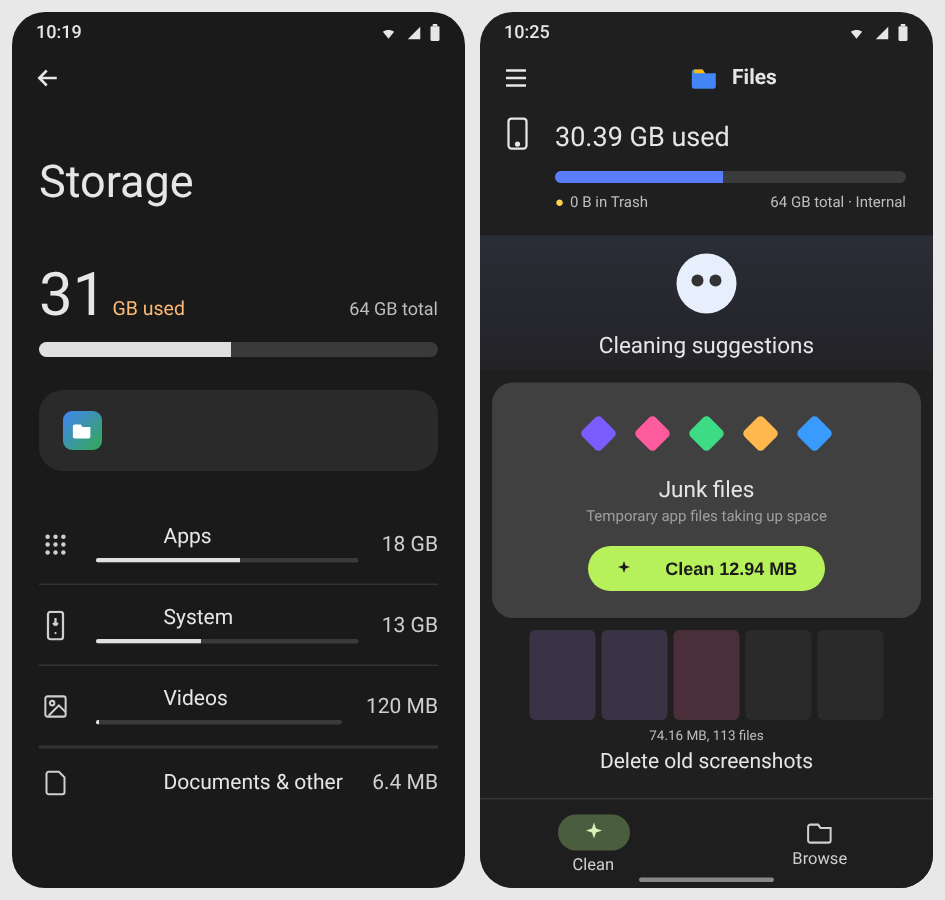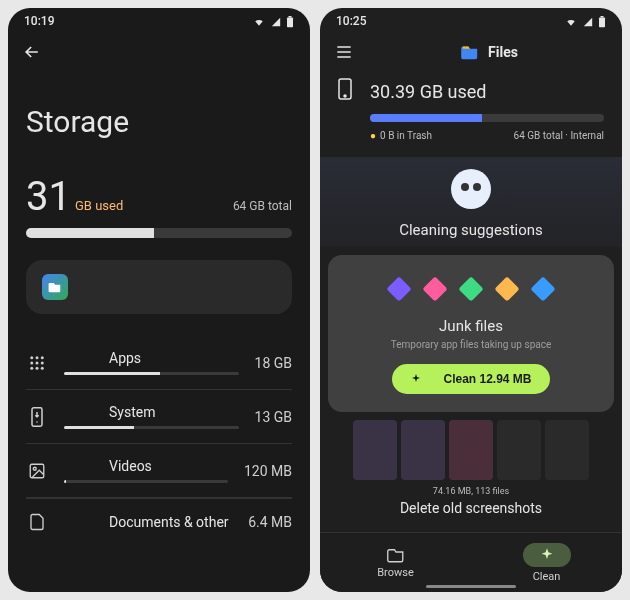--- a/index.html
+++ b/index.html
@@ -317,29 +317,29 @@
         <div></div>
         <div style="background:#4a2f3a"></div>
         <div style="background:#2a2a2a"></div>
         <div style="background:#2a2a2a"></div>
     </div>
     <div class="ss-meta">74.16 MB, 113 files</div>
     <div class="ss-title">Delete old screenshots</div>
   </div>
 
   <div class="bottom-nav">
-    <div class="nav-item">
-      <svg width="18" height="16" viewBox="0 0 24 20" fill="none" stroke="#cfcfcf" stroke-width="1.8">
-          <path d="M3 3h7l2 3h9v11a2 2 0 01-2 2H3a2 2 0 01-2-2V5a2 2 0 012-2z"></path>
-        </svg>
-      <span>Browse</span>
-    </div>
     <div class="nav-item active">
       <span class="pill">
           <svg width="16" height="16" viewBox="0 0 24 24" fill="#d8f5b8">
             <path d="M12 2l2 6 6 2-6 2-2 6-2-6-6-2 6-2z"></path>
           </svg>
         </span>
       <span>Clean</span>
     </div>
+    <div class="nav-item">
+      <svg width="18" height="16" viewBox="0 0 24 20" fill="none" stroke="#cfcfcf" stroke-width="1.8">
+          <path d="M3 3h7l2 3h9v11a2 2 0 01-2 2H3a2 2 0 01-2-2V5a2 2 0 012-2z"></path>
+        </svg>
+      <span>Browse</span>
+    </div>
   </div>
   <div class="home-ind"></div>
 </div>
 
 </body></html>

